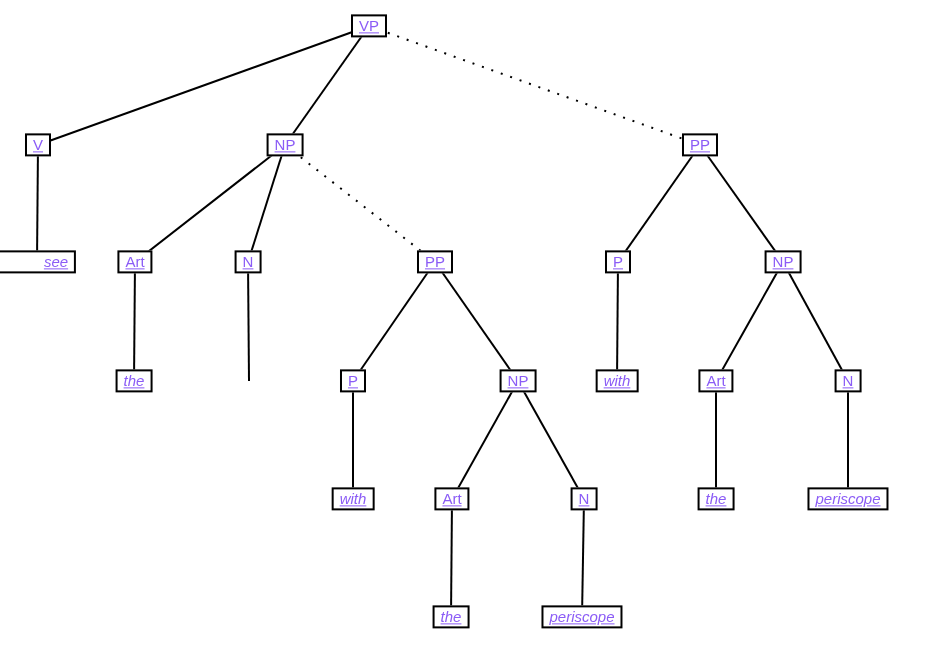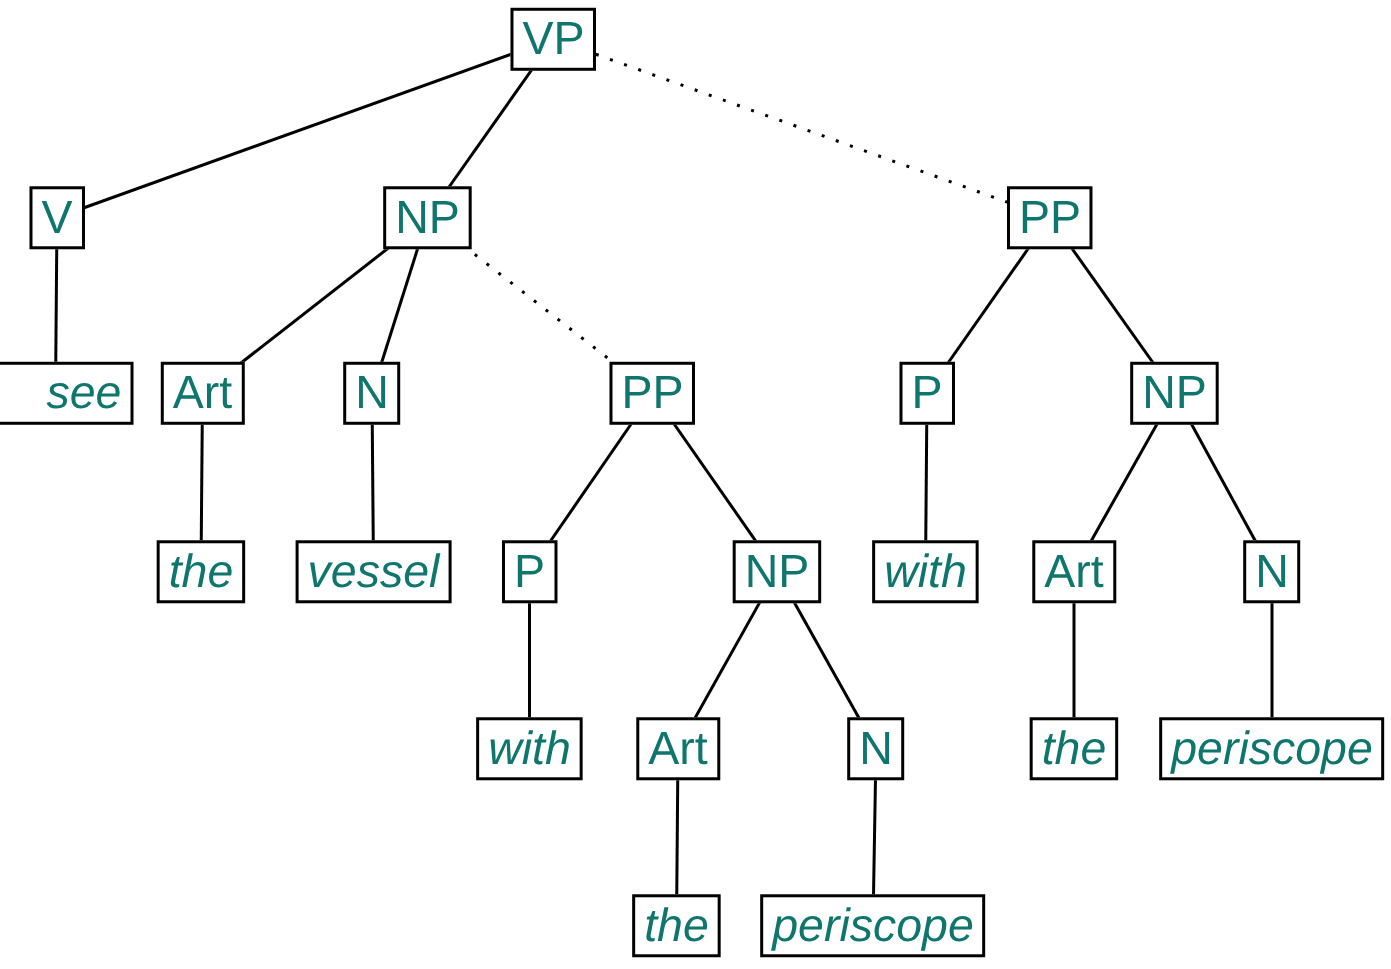--- a/index.html
+++ b/index.html
@@ -21,25 +21,26 @@
     top: 0;
     width: 927px;
     height: 646px;
   }
   .node {
     position: absolute;
     transform: translate(-50%, -50%);
     border: 2px solid #000000;
     background: #ffffff;
     padding: 1px 6px;
-    font-size: 31px;
+    font-size: 15px;
     line-height: 1.15;
-    color: #0f766e;
+    color: #8b5cf6;
     white-space: nowrap;
     text-align: center;
+    text-decoration: underline;
   }
   .node.italic {
     font-style: italic;
   }
 </style>
 </head>
 <body>
 
 <div class="canvas">
   <svg class="edges-svg" viewBox="0 0 927 646" xmlns="http://www.w3.org/2000/svg">
@@ -72,21 +73,20 @@
     <div class="node" style="left: 38px; top: 145px;">V</div>
     <div class="node" style="left: 285px; top: 145px;">NP</div>
     <div class="node" style="left: 700px; top: 145px;">PP</div>
     <div class="node italic" style="left: 37px; top: 262px; padding-left: 44px;">see</div>
     <div class="node" style="left: 135px; top: 262px;">Art</div>
     <div class="node" style="left: 248px; top: 262px;">N</div>
     <div class="node" style="left: 435px; top: 262px;">PP</div>
     <div class="node" style="left: 618px; top: 262px;">P</div>
     <div class="node" style="left: 783px; top: 262px;">NP</div>
     <div class="node italic" style="left: 134px; top: 381px;">the</div>
-    <div class="node italic" style="left: 249px; top: 381px;">vessel</div>
     <div class="node" style="left: 353px; top: 381px;">P</div>
     <div class="node" style="left: 518px; top: 381px;">NP</div>
     <div class="node italic" style="left: 617px; top: 381px;">with</div>
     <div class="node" style="left: 716px; top: 381px;">Art</div>
     <div class="node" style="left: 848px; top: 381px;">N</div>
     <div class="node italic" style="left: 353px; top: 499px;">with</div>
     <div class="node" style="left: 452px; top: 499px;">Art</div>
     <div class="node" style="left: 584px; top: 499px;">N</div>
     <div class="node italic" style="left: 716px; top: 499px;">the</div>
     <div class="node italic" style="left: 848px; top: 499px;">periscope</div>

